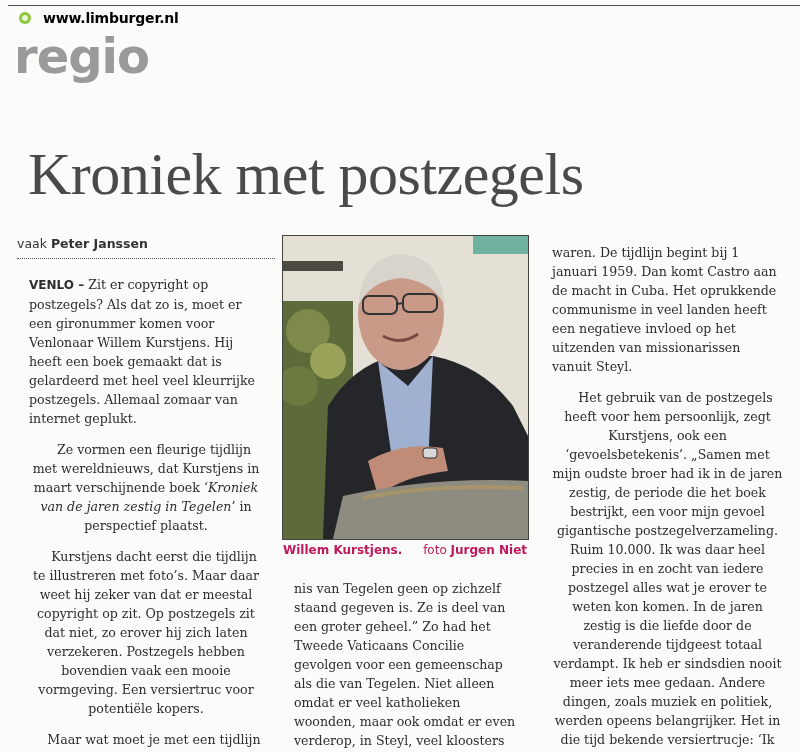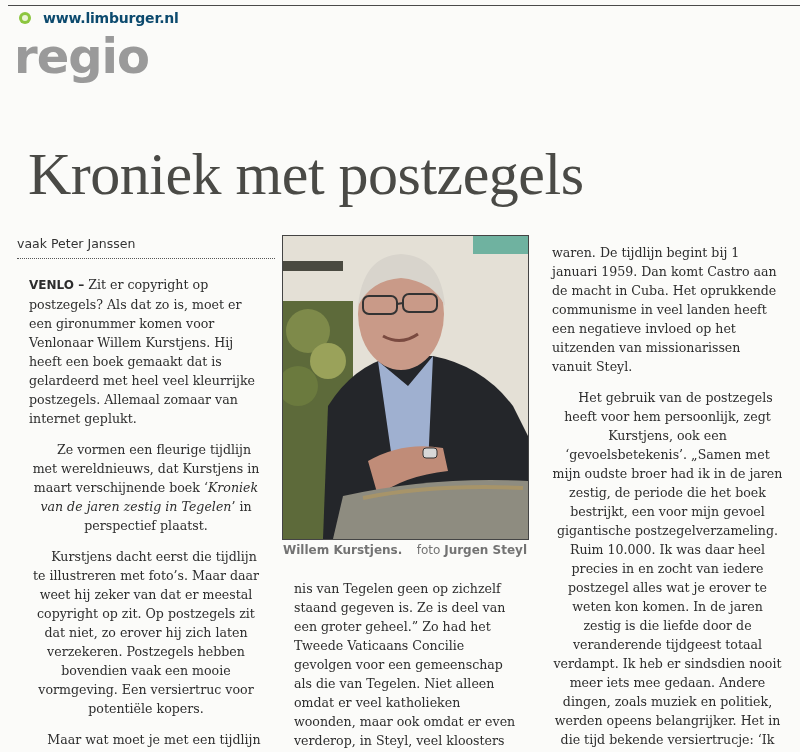--- a/index.html
+++ b/index.html
@@ -13,21 +13,21 @@
       position: absolute; left: 8px; right: 0; top: 5px;
       height: 1px; background: #4a4a4a;
     }
     .dateline {
       position: absolute; left: 15px; top: 10px;
       font-family: "DejaVu Sans", sans-serif;
       font-size: 14px; color: #333;
       display: flex; align-items: center; gap: 8px;
       letter-spacing: -0.2px;
     }
-    .dateline .site { font-weight: bold; color: #0c4a6e; }
+    .dateline .site { font-weight: bold; color: #000000; }
     .dot-icon {
       width: 12px; height: 12px; border-radius: 50%;
       background: #8cc63f; position: relative; display: inline-block;
       margin: 0 4px;
     }
     .dot-icon::after {
       content: ""; position: absolute; left: 3px; top: 3px;
       width: 6px; height: 6px; border-radius: 50%; background: #eaf5d6;
     }
     .section {
@@ -49,35 +49,35 @@
     }
     .col p { margin: 12px; }
     .col p.indent { text-indent: 16px; text-align: center; }
     .col1 { left: 17px; top: 263px; width: 258px; }
     .col2 { left: 282px; top: 567px; width: 246px; }
     .col3 { left: 540px; top: 231px; width: 255px; }
     .byline {
       position: absolute; left: 17px; top: 236px;
       font-family: "DejaVu Sans", sans-serif; font-size: 12.5px; color: #333;
     }
-    .byline b { font-weight: normal; }
+    .byline b { font-weight: bold; }
     .dots {
       position: absolute; left: 17px; top: 258px; width: 258px;
       border-top: 1.5px dotted #555;
     }
     .lede { font-family: "DejaVu Sans", sans-serif; font-weight: bold; font-size: 12px; }
     .photo {
       position: absolute; left: 282px; top: 235px; width: 245px; height: 303px;
       border: 1px solid #444; overflow: hidden;
       background: linear-gradient(180deg, #d9d2c2 0%, #e8e4da 30%, #e1ddd3 60%, #cfc9bd 100%);
     }
     .photo svg { display: block; }
     .caption {
       position: absolute; left: 283px; top: 543px; width: 244px;
-      font-family: "DejaVu Sans", sans-serif; font-size: 12px; color: #737373;
+      font-family: "DejaVu Sans", sans-serif; font-size: 12px; color: #be185d;
       display: flex; justify-content: space-between;
     }
     .caption .name { font-weight: bold; }
     .caption .credit b { font-weight: bold; }
     em { font-style: italic; }
   </style>
 </head>
 <body>
 
 <div class="top-rule"></div>
@@ -125,21 +125,21 @@
     <rect x="140" y="212" width="14" height="10" rx="3" fill="#d8d8d8" stroke="#333"></rect>
     <path d="M60 260 Q150 240 245 245 L245 303 L50 303 Z" fill="#8e8c80"></path>
     <path d="M80 262 Q150 248 240 252" stroke="#b89a5a" stroke-width="4" fill="none" opacity="0.6"></path>
   </svg>
 </div>
 
 <div class="caption">
   <span class="name">Willem Kurstjens.</span>
   <span class="credit">
     <span>foto</span>
-    <b>Jurgen Steyl</b>
+    <b>Jurgen Niet</b>
   </span>
 </div>
 
 <div class="col col2">
   <p>nis van Tegelen geen op zichzelf staand gegeven is. Ze is deel van een groter geheel.” Zo had het Tweede Vaticaans Concilie gevolgen voor een gemeenschap als die van Tegelen. Niet alleen omdat er veel katholieken woonden, maar ook omdat er even verderop, in Steyl, veel kloosters met religieuzen</p>
 </div>
 
 <div class="col col3">
   <p>waren. De tijdlijn begint bij 1 januari 1959. Dan komt Castro aan de macht in Cuba. Het oprukkende communisme in veel landen heeft een negatieve invloed op het uitzenden van missionarissen vanuit Steyl.</p>
   <p class="indent">Het gebruik van de postzegels heeft voor hem persoonlijk, zegt Kurstjens, ook een ‘gevoelsbetekenis’. „Samen met mijn oudste broer had ik in de jaren zestig, de periode die het boek bestrijkt, een voor mijn gevoel gigantische postzegelverzameling. Ruim 10.000. Ik was daar heel precies in en zocht van iedere postzegel alles wat je erover te weten kon komen. In de jaren zestig is die liefde door de veranderende tijdgeest totaal verdampt. Ik heb er sindsdien nooit meer iets mee gedaan. Andere dingen, zoals muziek en politiek, werden opeens belangrijker. Het in die tijd bekende versiertrucje: ‘Ik heb thuis een mooie postzegelverzameling, als je wilt laat ik je die zien’, heb ik dan ook nooit toegepast.”</p>

